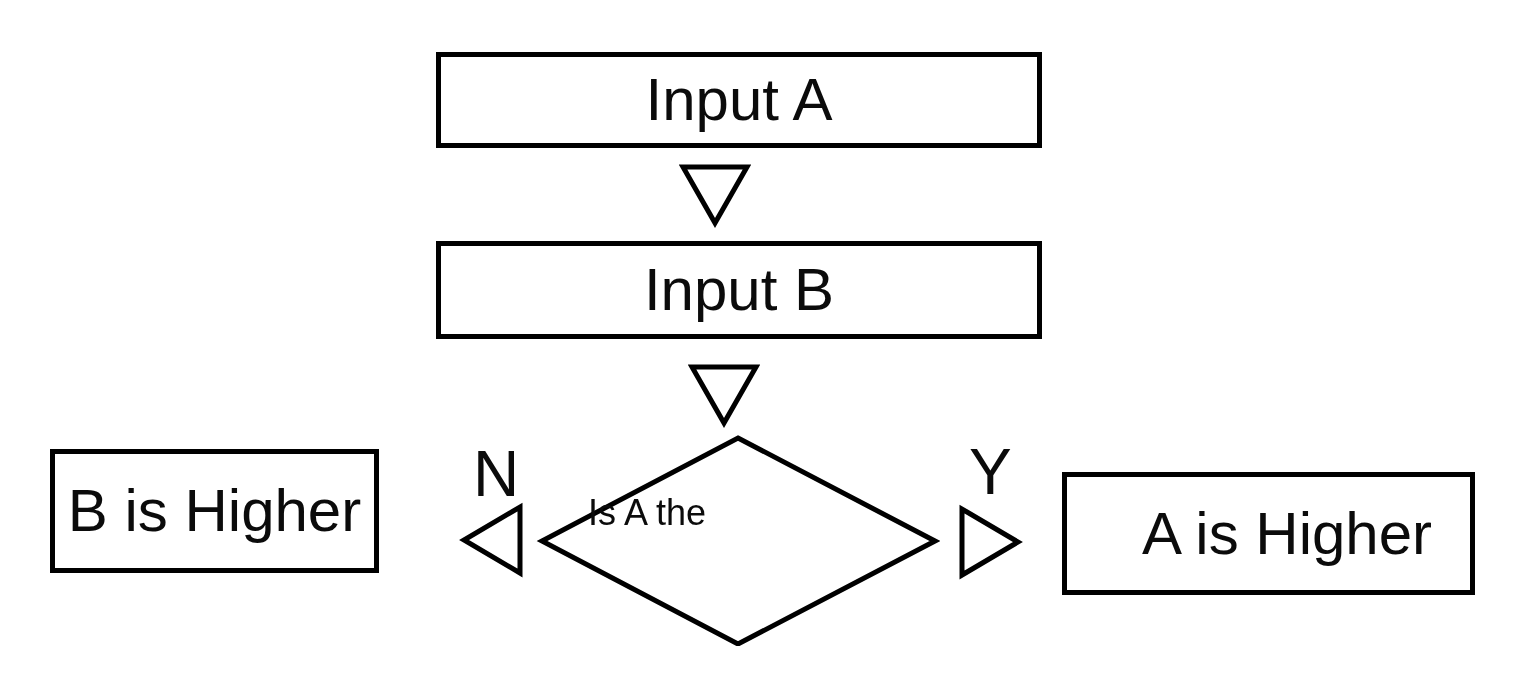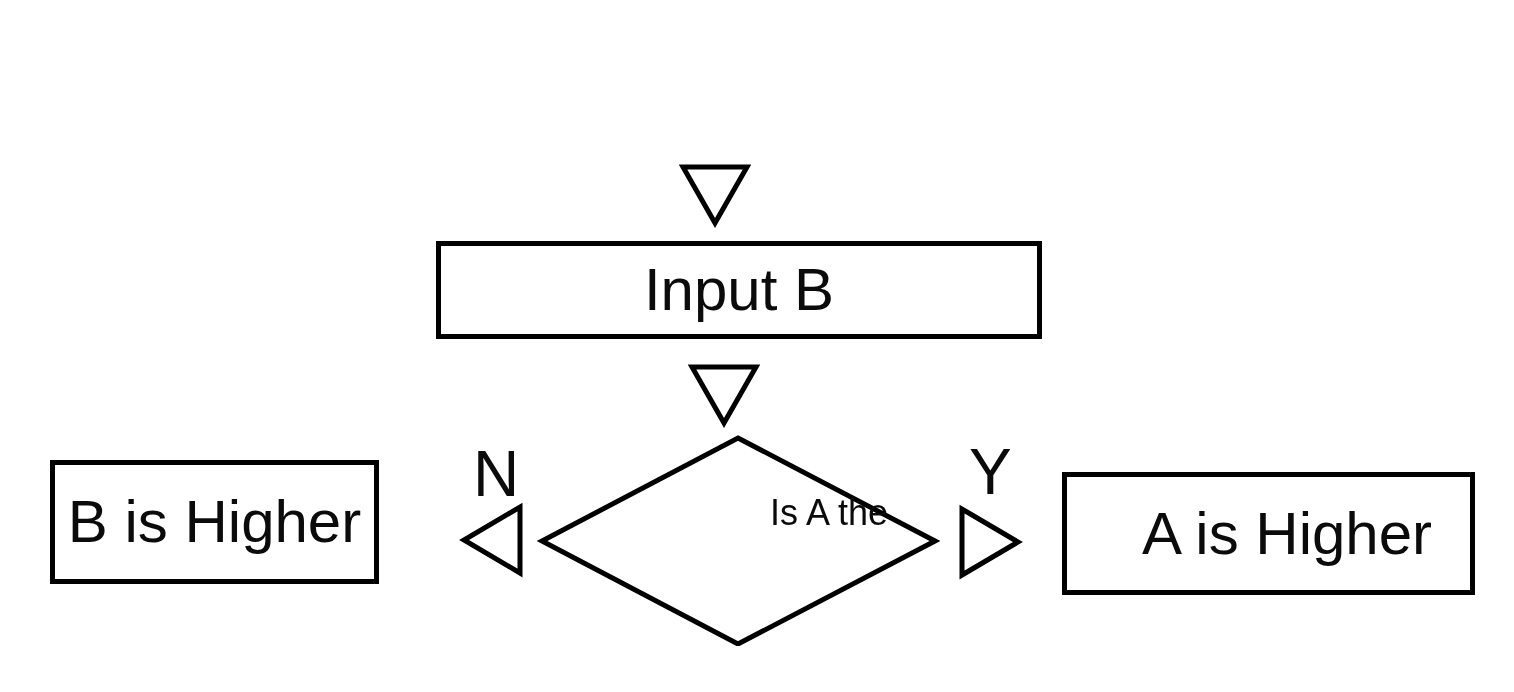--- a/index.html
+++ b/index.html
@@ -26,56 +26,59 @@
     background: #ffffff;
     display: flex;
     align-items: center;
     justify-content: center;
     font-size: 60px;
     line-height: 1;
     white-space: nowrap;
   }
   #node-input-a { left: 436px; top: 52px;  width: 606px; height: 96px; }
   #node-input-b { left: 436px; top: 241px; width: 606px; height: 98px; text-align: center; }
-  #node-b-higher { left: 50px;   top: 460px; width: 329px; height: 124px; }
+  #node-b-higher { left: 50px;   top: 449px; width: 329px; height: 124px; }
   #node-a-higher { left: 1062px; top: 472px; width: 413px; height: 123px; padding-left: 37px; }
 
   .shape-svg { position: absolute; display: block; }
   #arrow-down-1 { left: 679px; top: 162px; }
   #arrow-down-2 { left: 688px; top: 362px; }
   #arrow-left-n { left: 459px; top: 502px; }
   #arrow-right-y { left: 957px; top: 504px; }
   #decision-diamond { left: 536px; top: 432px; }
 
   .decision-label {
     position: absolute;
     left: 588px;
     top: 491px;
     width: 300px;
-    text-align: right;
+    text-align: left;
     font-size: 36px;
     line-height: 44px;
     color: #0b0b0b;
   }
   .decision-label span { display: block; }
 
   .branch-label {
     position: absolute;
     font-size: 64px;
     line-height: 1;
     color: #0b0b0b;
   }
   #label-n { left: 473px; top: 442px; }
   #label-y { left: 969px; top: 440px; }
 </style>
 </head>
 <body>
 
 <div class="canvas">
 
+  <div class="rect-node" id="node-input-a">
+    <span>Input A</span>
+  </div>
 
   <svg class="shape-svg" id="arrow-down-1" width="72" height="66" viewBox="0 0 72 66">
     <polygon points="4,5 68,5 36,61" fill="#ffffff" stroke="#000000" stroke-width="5" stroke-linejoin="miter"></polygon>
   </svg>
 
   <div class="rect-node" id="node-input-b">
     <span>Input B</span>
   </div>
 
   <svg class="shape-svg" id="arrow-down-2" width="72" height="66" viewBox="0 0 72 66">

